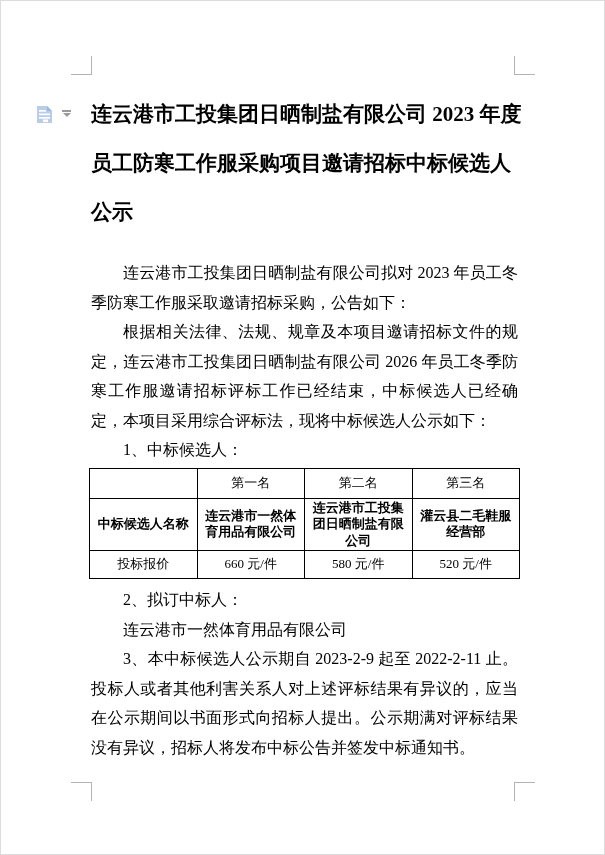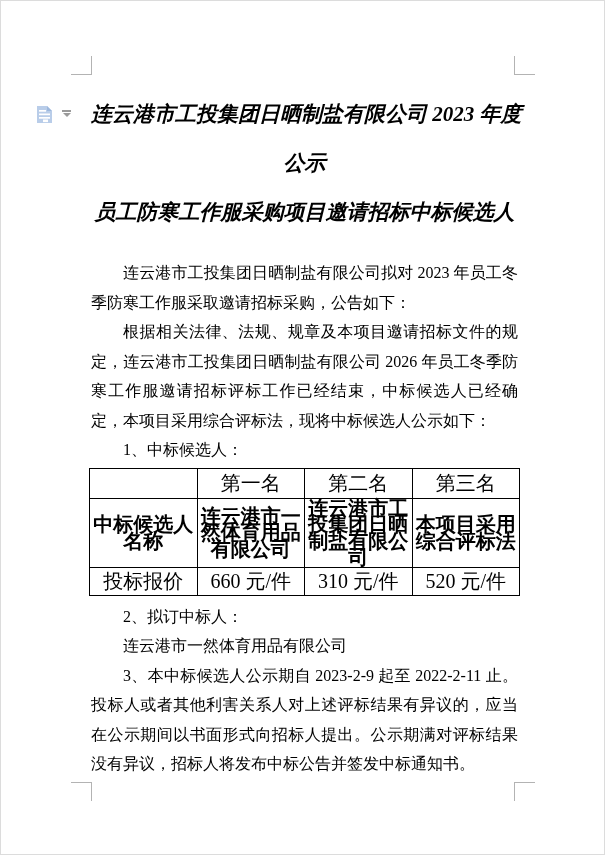--- a/index.html
+++ b/index.html
@@ -18,29 +18,29 @@
   .crop.tr{left:513px;top:55px;border-left:1px solid #b3b3b3;border-bottom:1px solid #b3b3b3;}
   .crop.bl{left:70px;top:781px;border-right:1px solid #b3b3b3;border-top:1px solid #b3b3b3;}
   .crop.br{left:513px;top:781px;border-left:1px solid #b3b3b3;border-top:1px solid #b3b3b3;}
   
   .paste-btn{position:absolute;left:33px;top:102px;display:flex;align-items:flex-start;cursor:pointer;}
   .paste-btn .dd{margin-left:6px;margin-top:7px;display:flex;flex-direction:column;align-items:center;}
   .dd-bar{width:9px;height:2px;background:#9a9a9a;margin-bottom:1px;}
   .dd-tri{width:0;height:0;border-left:4px solid transparent;border-right:4px solid transparent;border-top:4px solid #9a9a9a;}
   
   .content{position:absolute;left:90px;top:73px;width:427px;}
-  .title{margin:16px 0 0 0;font-size:21px;font-weight:bold;line-height:49px;text-align:center;font-style:italic;}
+  .title{margin:16px 0 0 0;font-size:21px;font-weight:bold;line-height:49px;}
   .title .tline{display:block;white-space:nowrap;}
   .bodytext{font-size:16px;line-height:29.5px;text-align:justify;margin:0;}
   .indent{text-indent:2em;}
   .p-intro{margin-top:21px;}
   
   table.bids{border-collapse:collapse;margin:3px 0 4px -2px;width:431px;table-layout:fixed;}
   table.bids td{border:1px solid #000;text-align:center;vertical-align:middle;
-    font-size:20px;line-height:16.5px;padding:1px 3px;}
+    font-size:13px;line-height:16.5px;padding:1px 3px;}
   tr.r-head{height:30px;}
   tr.r-name{height:48px;font-weight:bold;}
   tr.r-price{height:28px;font-family:Liberation Serif, serif;}
   .bottom{margin-top:6px;}
 </style>
 </head>
 <body>
 
 <div class="page">
 
@@ -63,46 +63,46 @@
     <span class="dd">
       <span class="dd-bar"></span>
       <span class="dd-tri"></span>
     </span>
   </div>
 
   <div class="content">
 
     <h1 class="title">
       <span class="tline">连云港市工投集团日晒制盐有限公司 2023 年度</span>
+      <span class="tline">员工防寒工作服采购项目邀请招标中标候选人</span>
       <span class="tline">公示</span>
-      <span class="tline">员工防寒工作服采购项目邀请招标中标候选人</span>
     </h1>
 
     <p class="bodytext indent p-intro">连云港市工投集团日晒制盐有限公司拟对 2023 年员工冬季防寒工作服采取邀请招标采购，公告如下：</p>
     <p class="bodytext indent">根据相关法律、法规、规章及本项目邀请招标文件的规定，连云港市工投集团日晒制盐有限公司 2026 年员工冬季防寒工作服邀请招标评标工作已经结束，中标候选人已经确定，本项目采用综合评标法，现将中标候选人公示如下：</p>
     <p class="bodytext indent">1、中标候选人：</p>
 
     <table class="bids">
       <tbody>
           <tr class="r-head">
         <td></td>
         <td>第一名</td>
         <td>第二名</td>
         <td>第三名</td>
       </tr>
       <tr class="r-name">
         <td>中标候选人名称</td>
         <td>连云港市一然体育用品有限公司</td>
         <td>连云港市工投集团日晒制盐有限公司</td>
-        <td>本项目采用综合评标法</td>
+        <td>灌云县二毛鞋服经营部</td>
       </tr>
       <tr class="r-price">
         <td>投标报价</td>
         <td>660 元/件</td>
-        <td>310 元/件</td>
+        <td>580 元/件</td>
         <td>520 元/件</td>
       </tr>
     </tbody>
       </table>
 
     <p class="bodytext indent bottom">2、拟订中标人：</p>
     <p class="bodytext indent">连云港市一然体育用品有限公司</p>
     <p class="bodytext indent">3、本中标候选人公示期自 2023-2-9 起至 2022-2-11 止。投标人或者其他利害关系人对上述评标结果有异议的，应当在公示期间以书面形式向招标人提出。公示期满对评标结果没有异议，招标人将发布中标公告并签发中标通知书。</p>
 
   </div>

